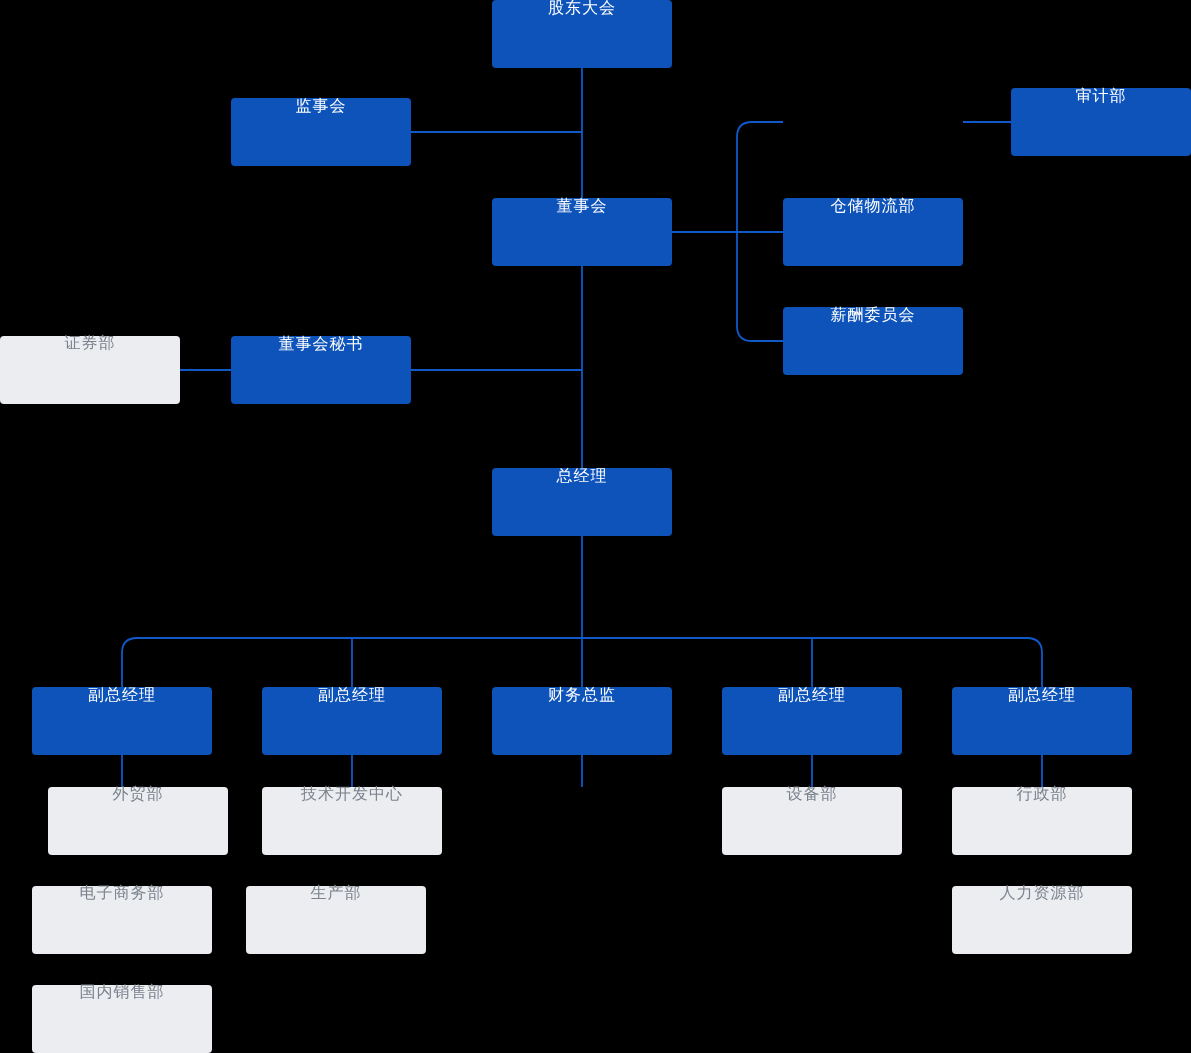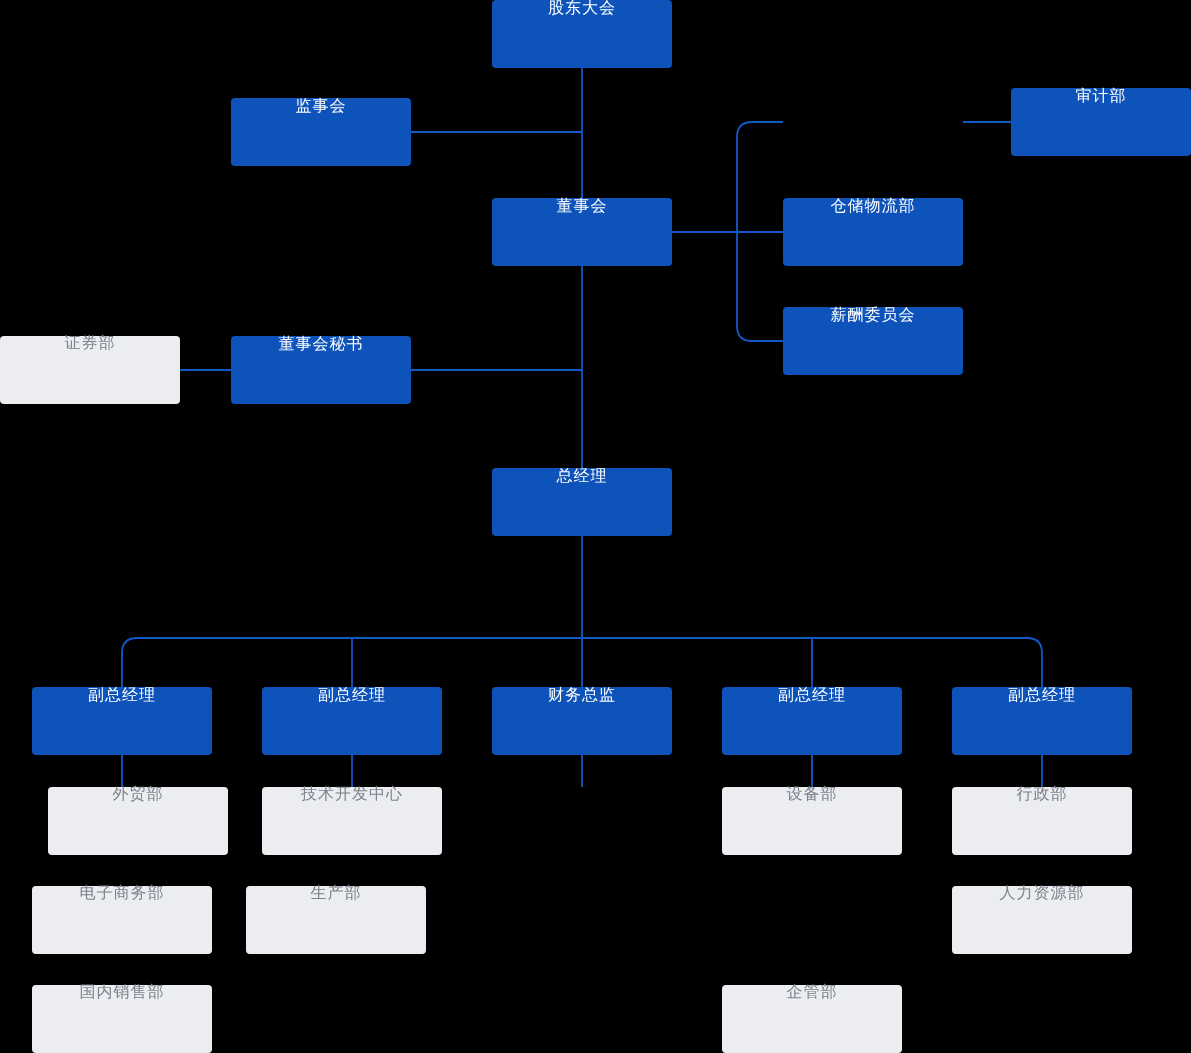--- a/index.html
+++ b/index.html
@@ -143,23 +143,20 @@
     <span>技术开发中心</span>
   </div>
   <div class="node gray" style="left:246px;top:886px">
     <span>生产部</span>
   </div>
 
 
   <div class="node gray" style="left:722px;top:787px">
     <span>设备部</span>
   </div>
-  <div class="node gray" style="left:722px;top:985px">
-    <span>企管部</span>
-  </div>
 
   <div class="node gray" style="left:952px;top:787px">
     <span>行政部</span>
   </div>
   <div class="node gray" style="left:952px;top:886px">
     <span>人力资源部</span>
   </div>
 
 </div>
 

